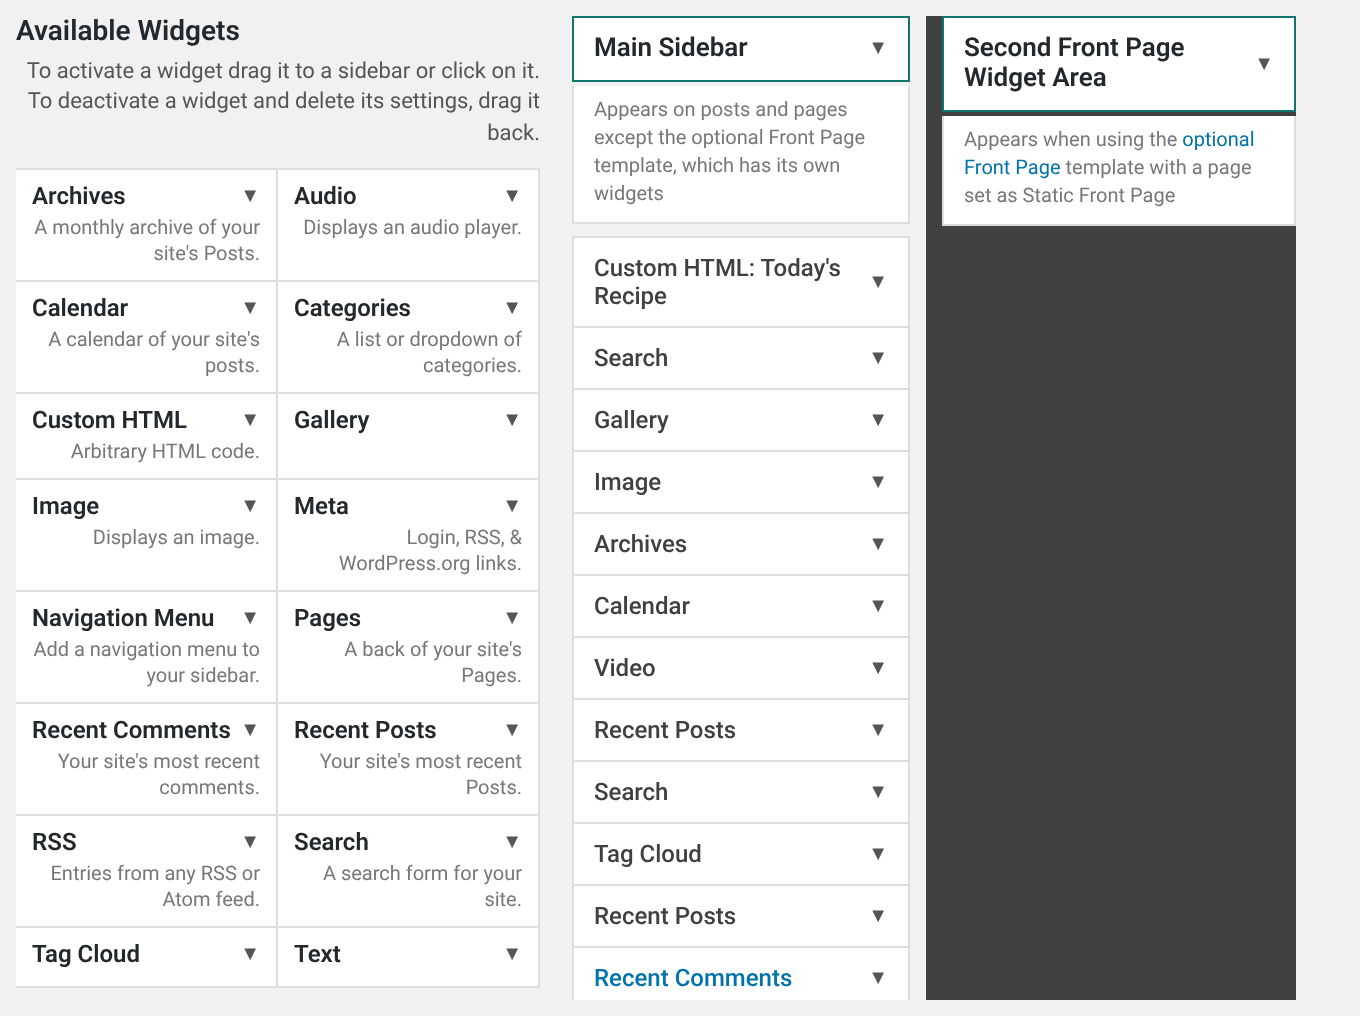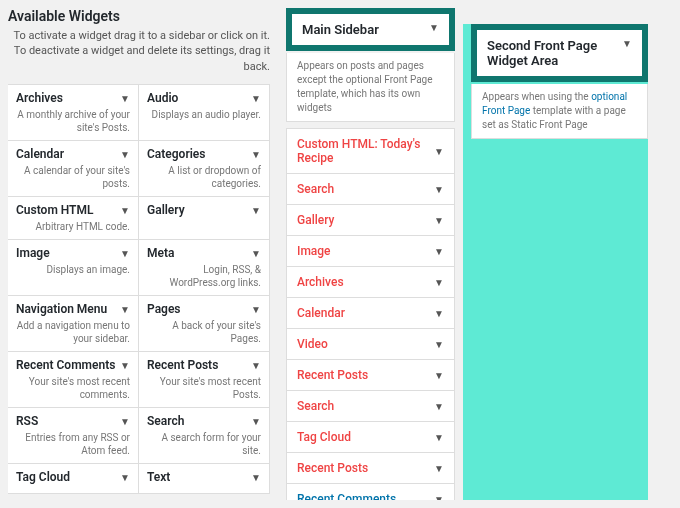--- a/index.html
+++ b/index.html
@@ -73,25 +73,25 @@
     
     .main-sidebar {
       width: 185px;
       min-width: 185px;
       background: #f1f1f1;
       padding: 0 8px;
       overflow-y: auto;
     }
     .panel-header {
       background: #fff;
-      border: 6px solid #0f766e;
+      border: 1px solid #0f766e;
       padding: 8px 10px;
       display: flex;
       justify-content: space-between;
-      align-items: flex-start;
+      align-items: center;
       margin-bottom: 2px;
     }
     .panel-header h3 {
       font-size: 13px;
       font-weight: 600;
       color: #23282d;
     }
     .panel-header .arrow {
       font-size: 10px;
       color: #555;
@@ -112,37 +112,36 @@
       border: 1px solid #ddd;
       padding: 8px 10px;
       margin-bottom: -1px;
       display: flex;
       justify-content: space-between;
       align-items: center;
       cursor: pointer;
     }
     .sidebar-widget .wname {
       font-size: 12px;
-      color: #ef4444;
+      color: #404040;
       font-weight: 500;
     }
     .sidebar-widget .wname.blue { color: #0073aa; }
     .sidebar-widget .warrow {
       font-size: 10px;
       color: #555;
     }
 
     
     .second-front {
       width: 185px;
       min-width: 185px;
-      background: #5eead4;
+      background: #404040;
       padding: 0 0 0 8px;
       overflow-y: auto;
-      margin-top: 16px;
     }
     .second-front .panel-desc a { color: #0073aa; }
   </style>
 </head>
 <body>
 
 <div class="layout">
 
   <div class="available-widgets">
     <h2>Available Widgets</h2>

